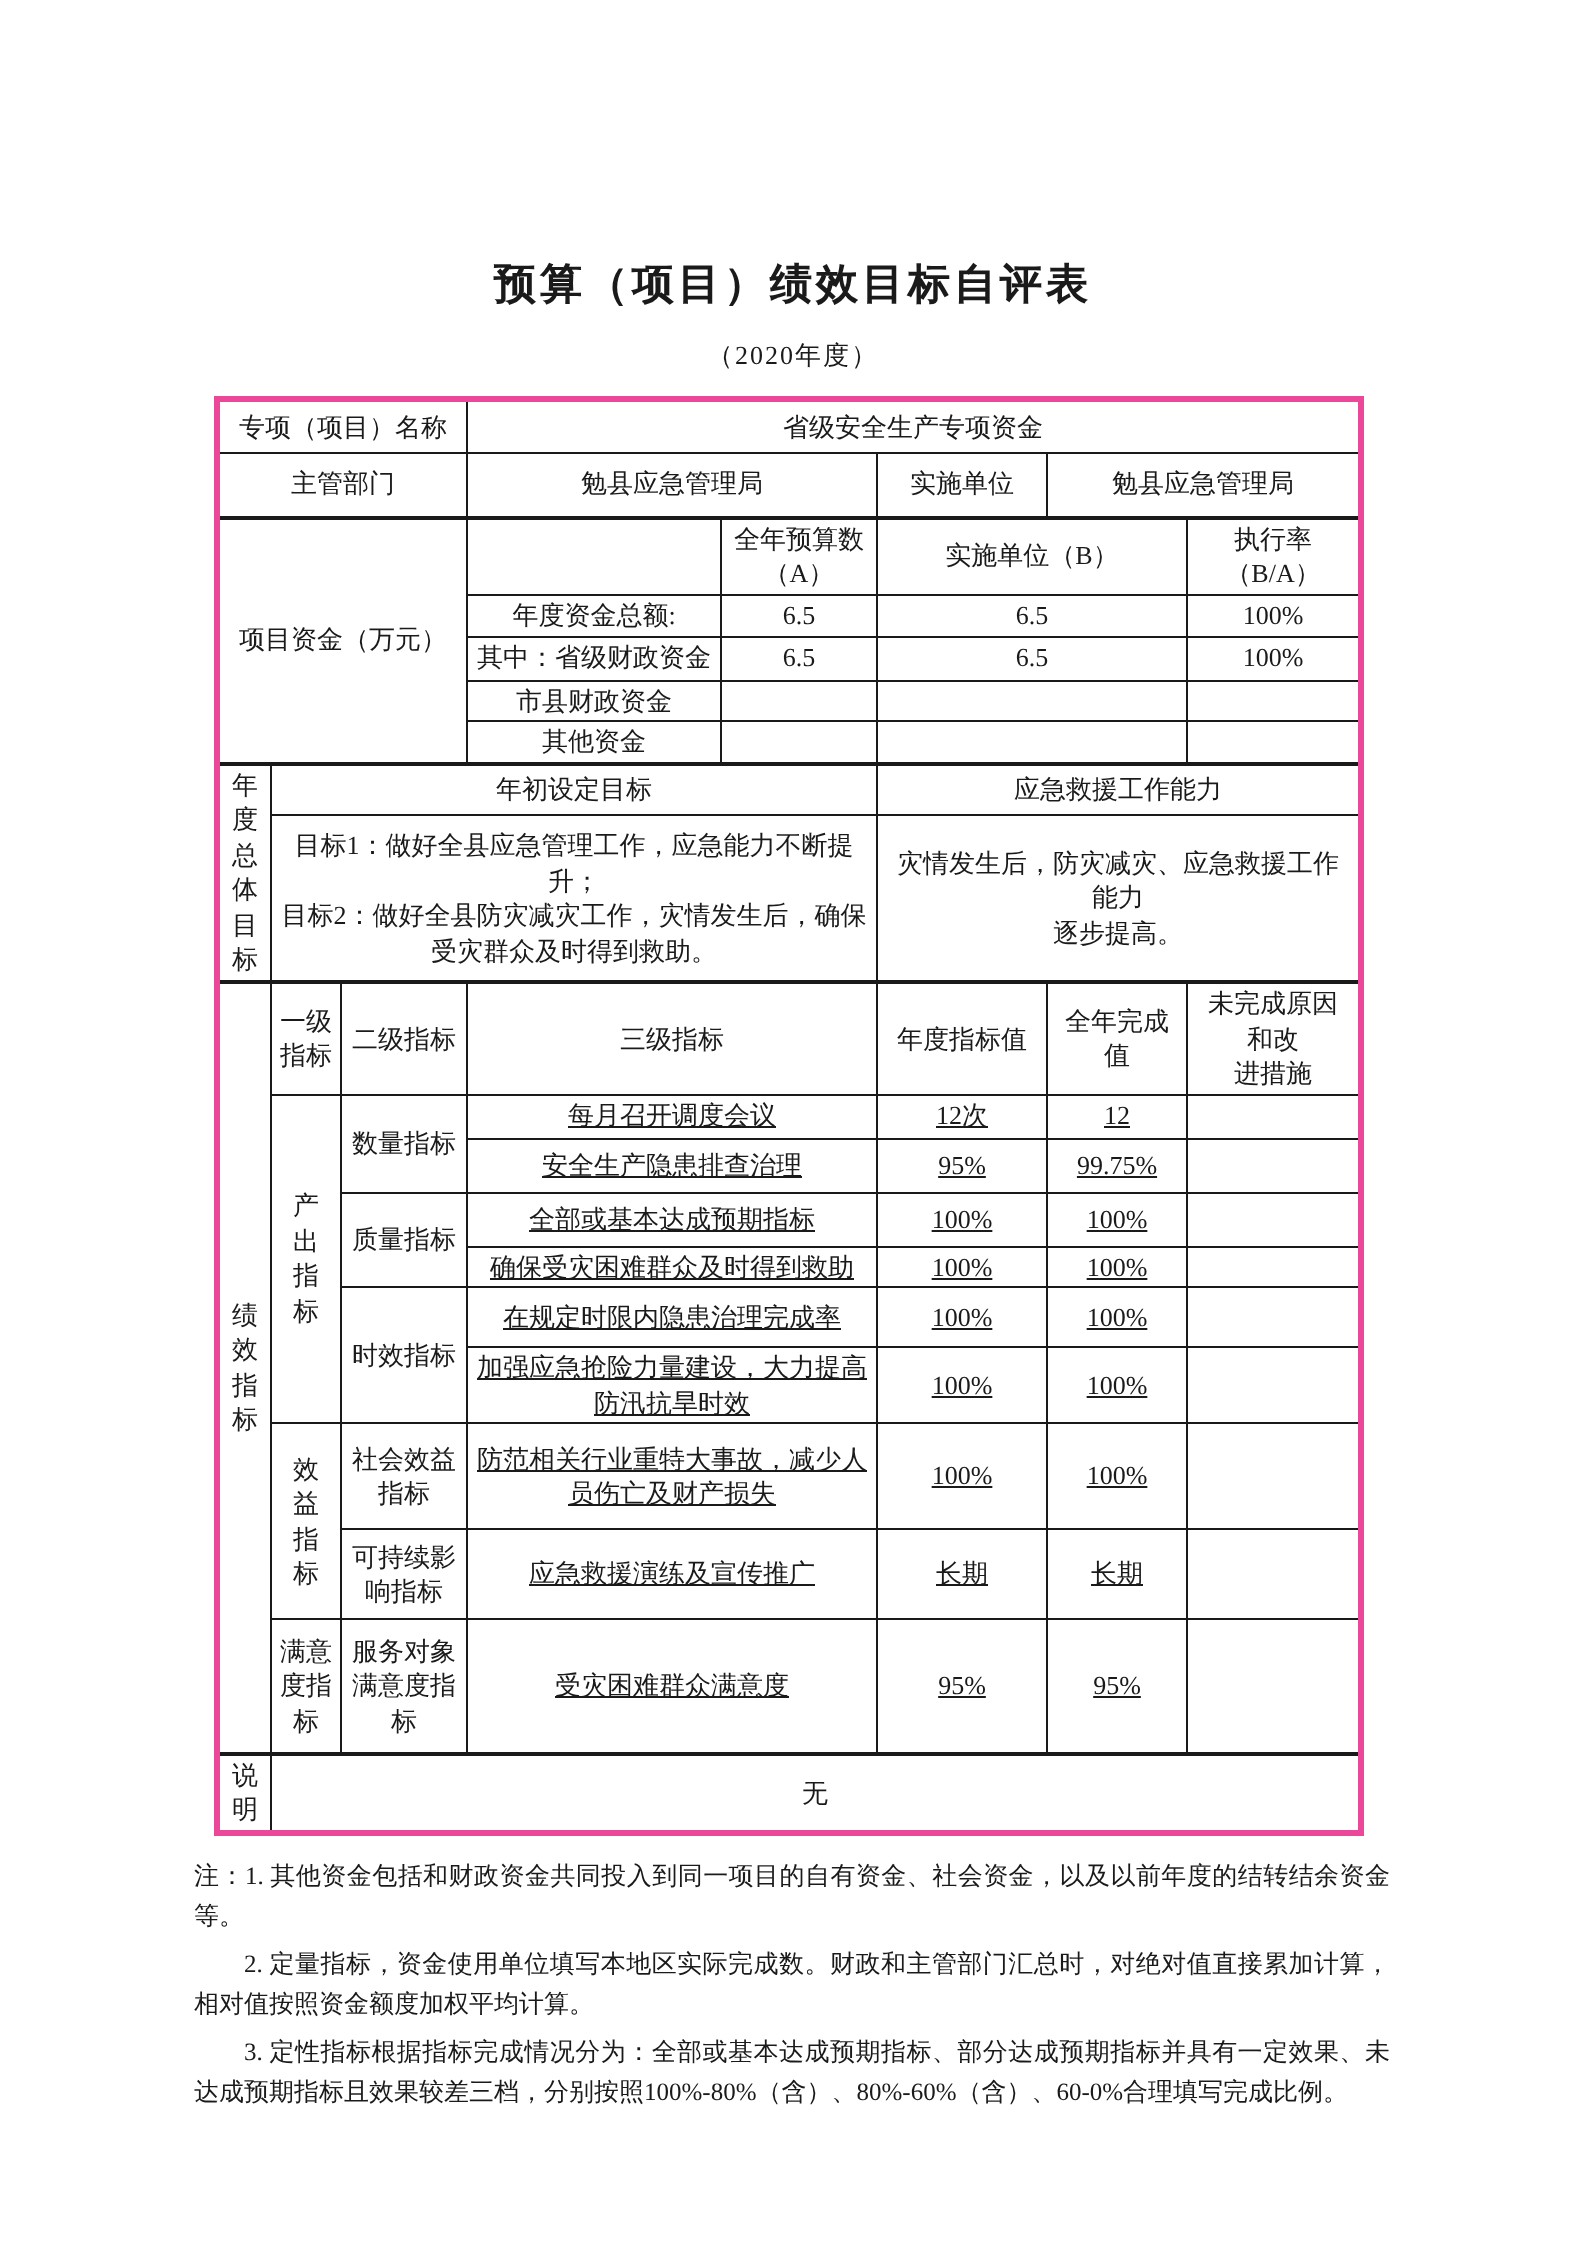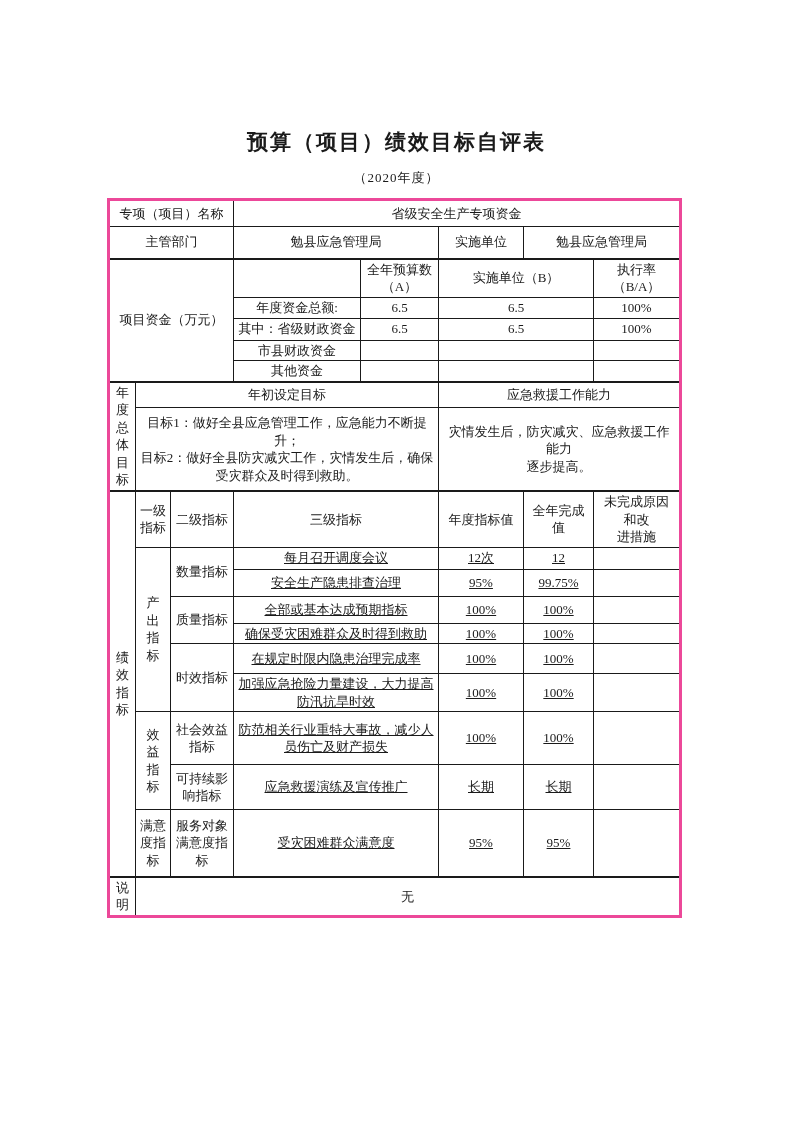--- a/index.html
+++ b/index.html
@@ -198,14 +198,19 @@
       <td class="l ind"></td>
     </tr>
 
     <tr class="thick" style="height:23px">
       <td class="vhead">说明</td>
       <td colspan="7">无</td>
     </tr>
   </tbody>
     </table>
 
+  <div class="notes">
+    <p>注：1. 其他资金包括和财政资金共同投入到同一项目的自有资金、社会资金，以及以前年度的结转结余资金等。</p>
+    <p class="indent">2. 定量指标，资金使用单位填写本地区实际完成数。财政和主管部门汇总时，对绝对值直接累加计算，相对值按照资金额度加权平均计算。</p>
+    <p class="indent">3. 定性指标根据指标完成情况分为：全部或基本达成预期指标、部分达成预期指标并具有一定效果、未达成预期指标且效果较差三档，分别按照100%-80%（含）、80%-60%（含）、60-0%合理填写完成比例。</p>
+  </div>
 
 </div>
 
 </body></html>

